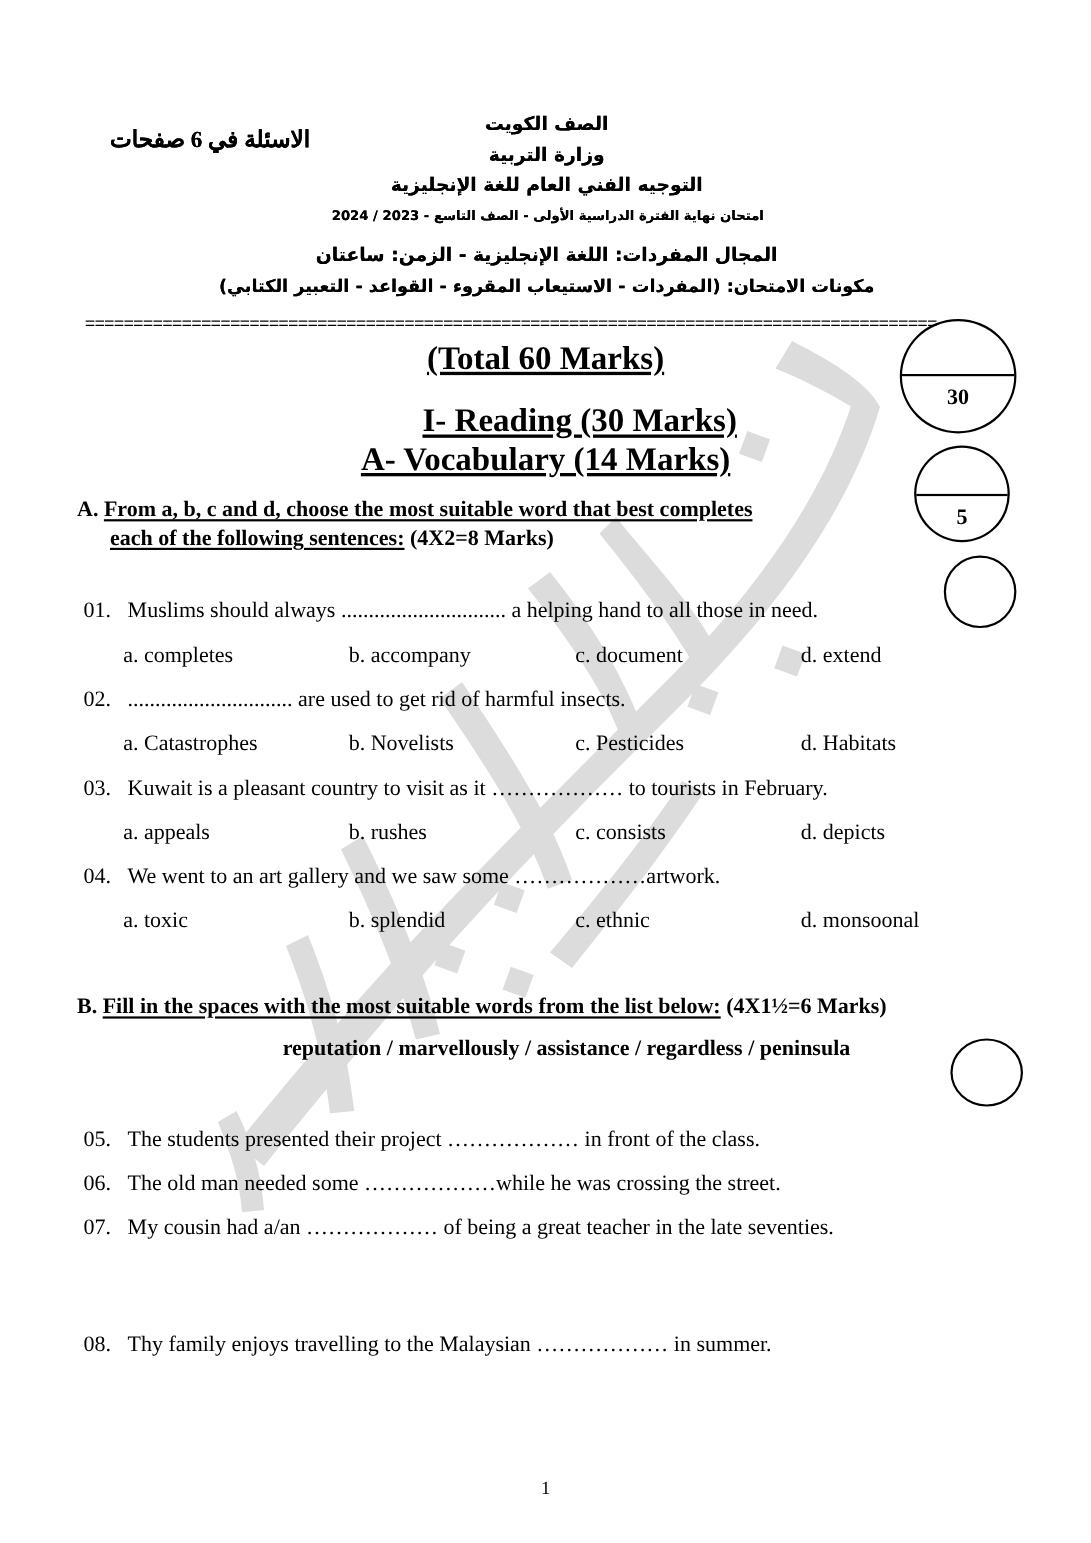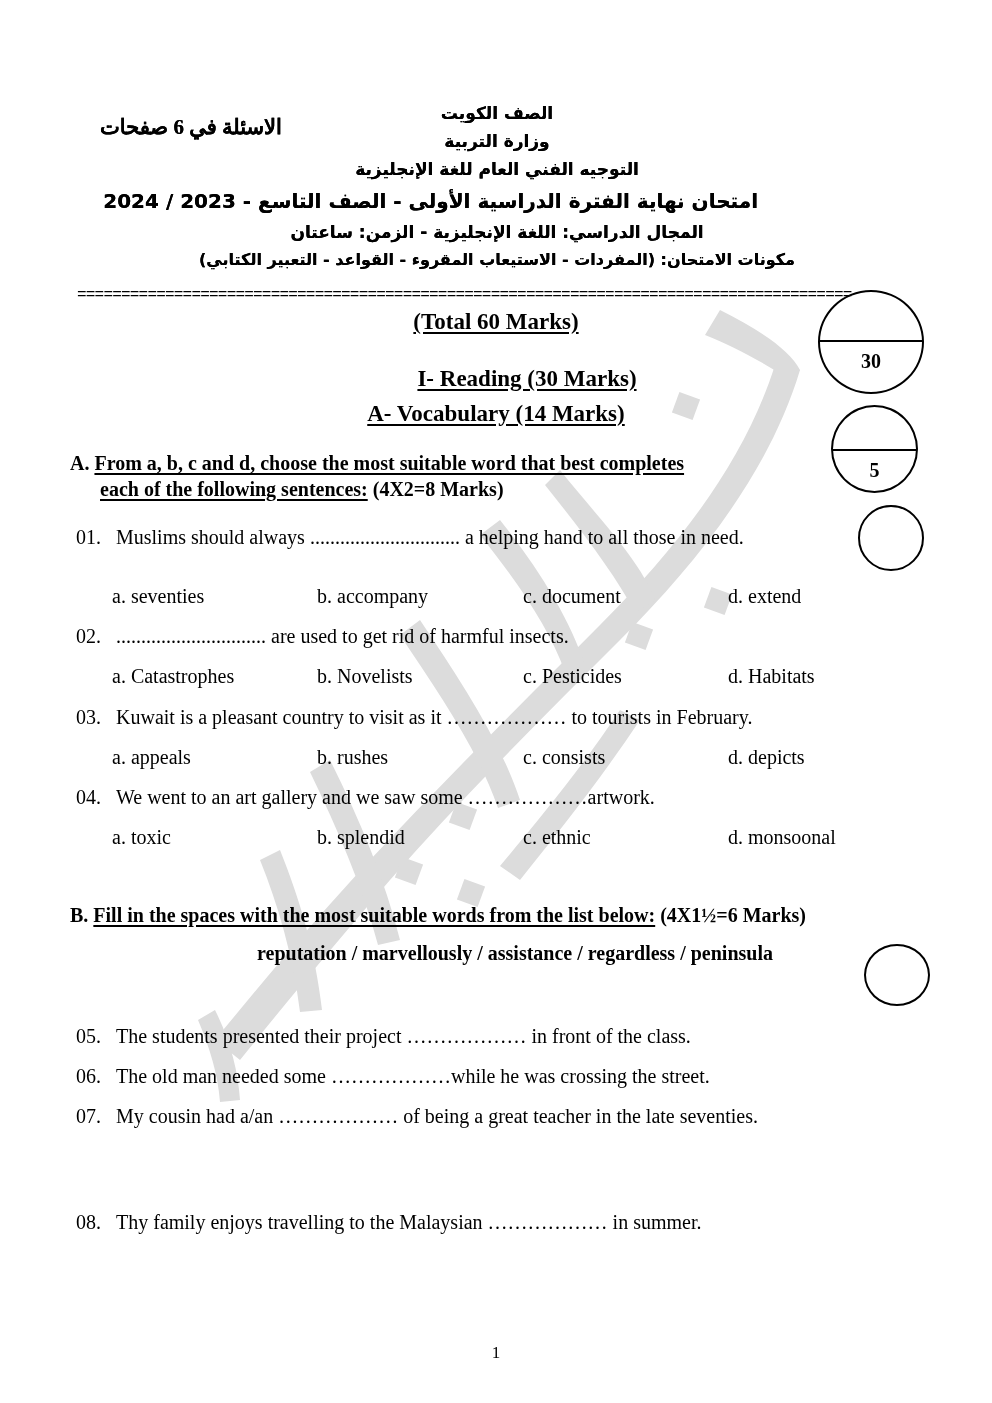--- a/index.html
+++ b/index.html
@@ -8,21 +8,21 @@
   .watermark { position: absolute; left: 0; top: 0; width: 992px; height: 1403px; pointer-events: none; }
 
   .ar { font-family: "DejaVu Sans", sans-serif; font-weight: bold; direction: rtl; white-space: nowrap;
         color: #000; text-shadow: 0 0 0.6px #000; }
   .ar-line { position: absolute; left: 196px; width: 602px; text-align: center; font-size: 17px; }
   .pages-note { position: absolute; left: 100px; top: 115px; font-size: 21px; font-family: Liberation Serif, serif; }
 
   .rule { position: absolute; left: 77px; top: 287px; width: 845px; font-family: "Liberation Mono", monospace;
           font-size: 16px; letter-spacing: -0.8px; line-height: 16px; white-space: nowrap; overflow: hidden; }
 
-  .heading { position: absolute; left: 0; width: 992px; text-align: center; font-weight: bold; font-size: 23px;
+  .heading { position: absolute; left: 0; width: 992px; text-align: center; font-weight: bold; font-size: 30px;
              text-decoration: underline; text-underline-offset: 3px; }
 
   .instr { position: absolute; font-size: 20px; font-weight: bold; line-height: 26px; }
   .instr .u { text-decoration: underline; text-underline-offset: 3px; }
   .instr .marks { text-decoration: none; }
 
   .q { position: absolute; left: 76px; font-size: 20px; white-space: nowrap; }
   .q .num { display: inline-block; width: 40px; }
   .opts { position: absolute; left: 112px; font-size: 20px; white-space: nowrap; }
   .opts span { position: absolute; top: 0; }
@@ -58,22 +58,22 @@
     <path d="M280 850 C 300 900, 315 950, 322 1010 L 300 1012 C 293 955, 278 905, 260 860 Z"></path>
     <path d="M215 1010 C 230 1040, 238 1070, 240 1100 L 220 1102 C 218 1075, 210 1048, 198 1020 Z"></path>
     <path d="M640 720 C 600 780, 560 830, 520 880 L 500 866 C 540 818, 580 770, 620 710 Z"></path>
   </g>
 </svg>
 
 <div class="ar pages-note">الاسئلة في 6 صفحات</div>
 <div class="ar ar-line" style="top:103px;">الصف الكويت</div>
 <div class="ar ar-line" style="top:131px;">وزارة التربية</div>
 <div class="ar ar-line" style="top:159px;">التوجيه الفني العام للغة الإنجليزية</div>
-<div class="ar ar-line" style="top:189px; left:238px; width:520px; font-size:20px;">امتحان نهاية الفترة الدراسية الأولى - الصف التاسع - 2023 / 2024</div>
-<div class="ar ar-line" style="top:222px;">المجال الدراسي: اللغة الإنجليزية - الزمن: ساعتان</div>
+<div class="ar ar-line" style="top:189px; left:238px; width:520px; font-size:12px;">امتحان نهاية الفترة الدراسية الأولى - الصف التاسع - 2023 / 2024</div>
+<div class="ar ar-line" style="top:222px;">المجال المفردات: اللغة الإنجليزية - الزمن: ساعتان</div>
 <div class="ar ar-line" style="top:250px; left:192px; width:610px; font-size:16px;">مكونات الامتحان: (المفردات - الاستيعاب المقروء - القواعد - التعبير الكتابي)</div>
 
 <div class="rule">========================================================================================</div>
 
 <div class="heading" style="top:309px;">(Total 60 Marks)</div>
 <div class="heading" style="top:366px;padding-left:31px;">I- Reading (30 Marks)</div>
 <div class="heading" style="top:401px;">A- Vocabulary (14 Marks)</div>
 
 <div class="circle" style="left:818px; top:290px; width:106px; height:104px;">
   <div class="divider" style="top:48px;"></div>
@@ -88,25 +88,25 @@
 
 <div class="instr" style="left:70px; top:450px;">
   <span>A.</span>
   <span class="u">From a, b, c and d, choose the most suitable word that best completes</span>
 </div>
 <div class="instr" style="left:100px; top:476px;">
   <span class="u">each of the following sentences:</span>
   <span class="marks">(4X2=8 Marks)</span>
 </div>
 
-<div class="q" style="top:526px;">
+<div class="q" style="top:544px;">
   <span class="num">01.</span><span>Muslims should always .............................. a helping hand to all those in need.</span>
 </div>
 <div class="opts" style="top:585px;">
-  <span style="left:0;">a. seventies</span>
+  <span style="left:0;">a. completes</span>
   <span style="left:205px;">b. accompany</span>
   <span style="left:411px;">c. document</span>
   <span style="left:616px;">d. extend</span>
 </div>
 
 <div class="q" style="top:625px;">
   <span class="num">02.</span><span>.............................. are used to get rid of harmful insects.</span>
 </div>
 <div class="opts" style="top:665px;">
   <span style="left:0;">a. Catastrophes</span>

